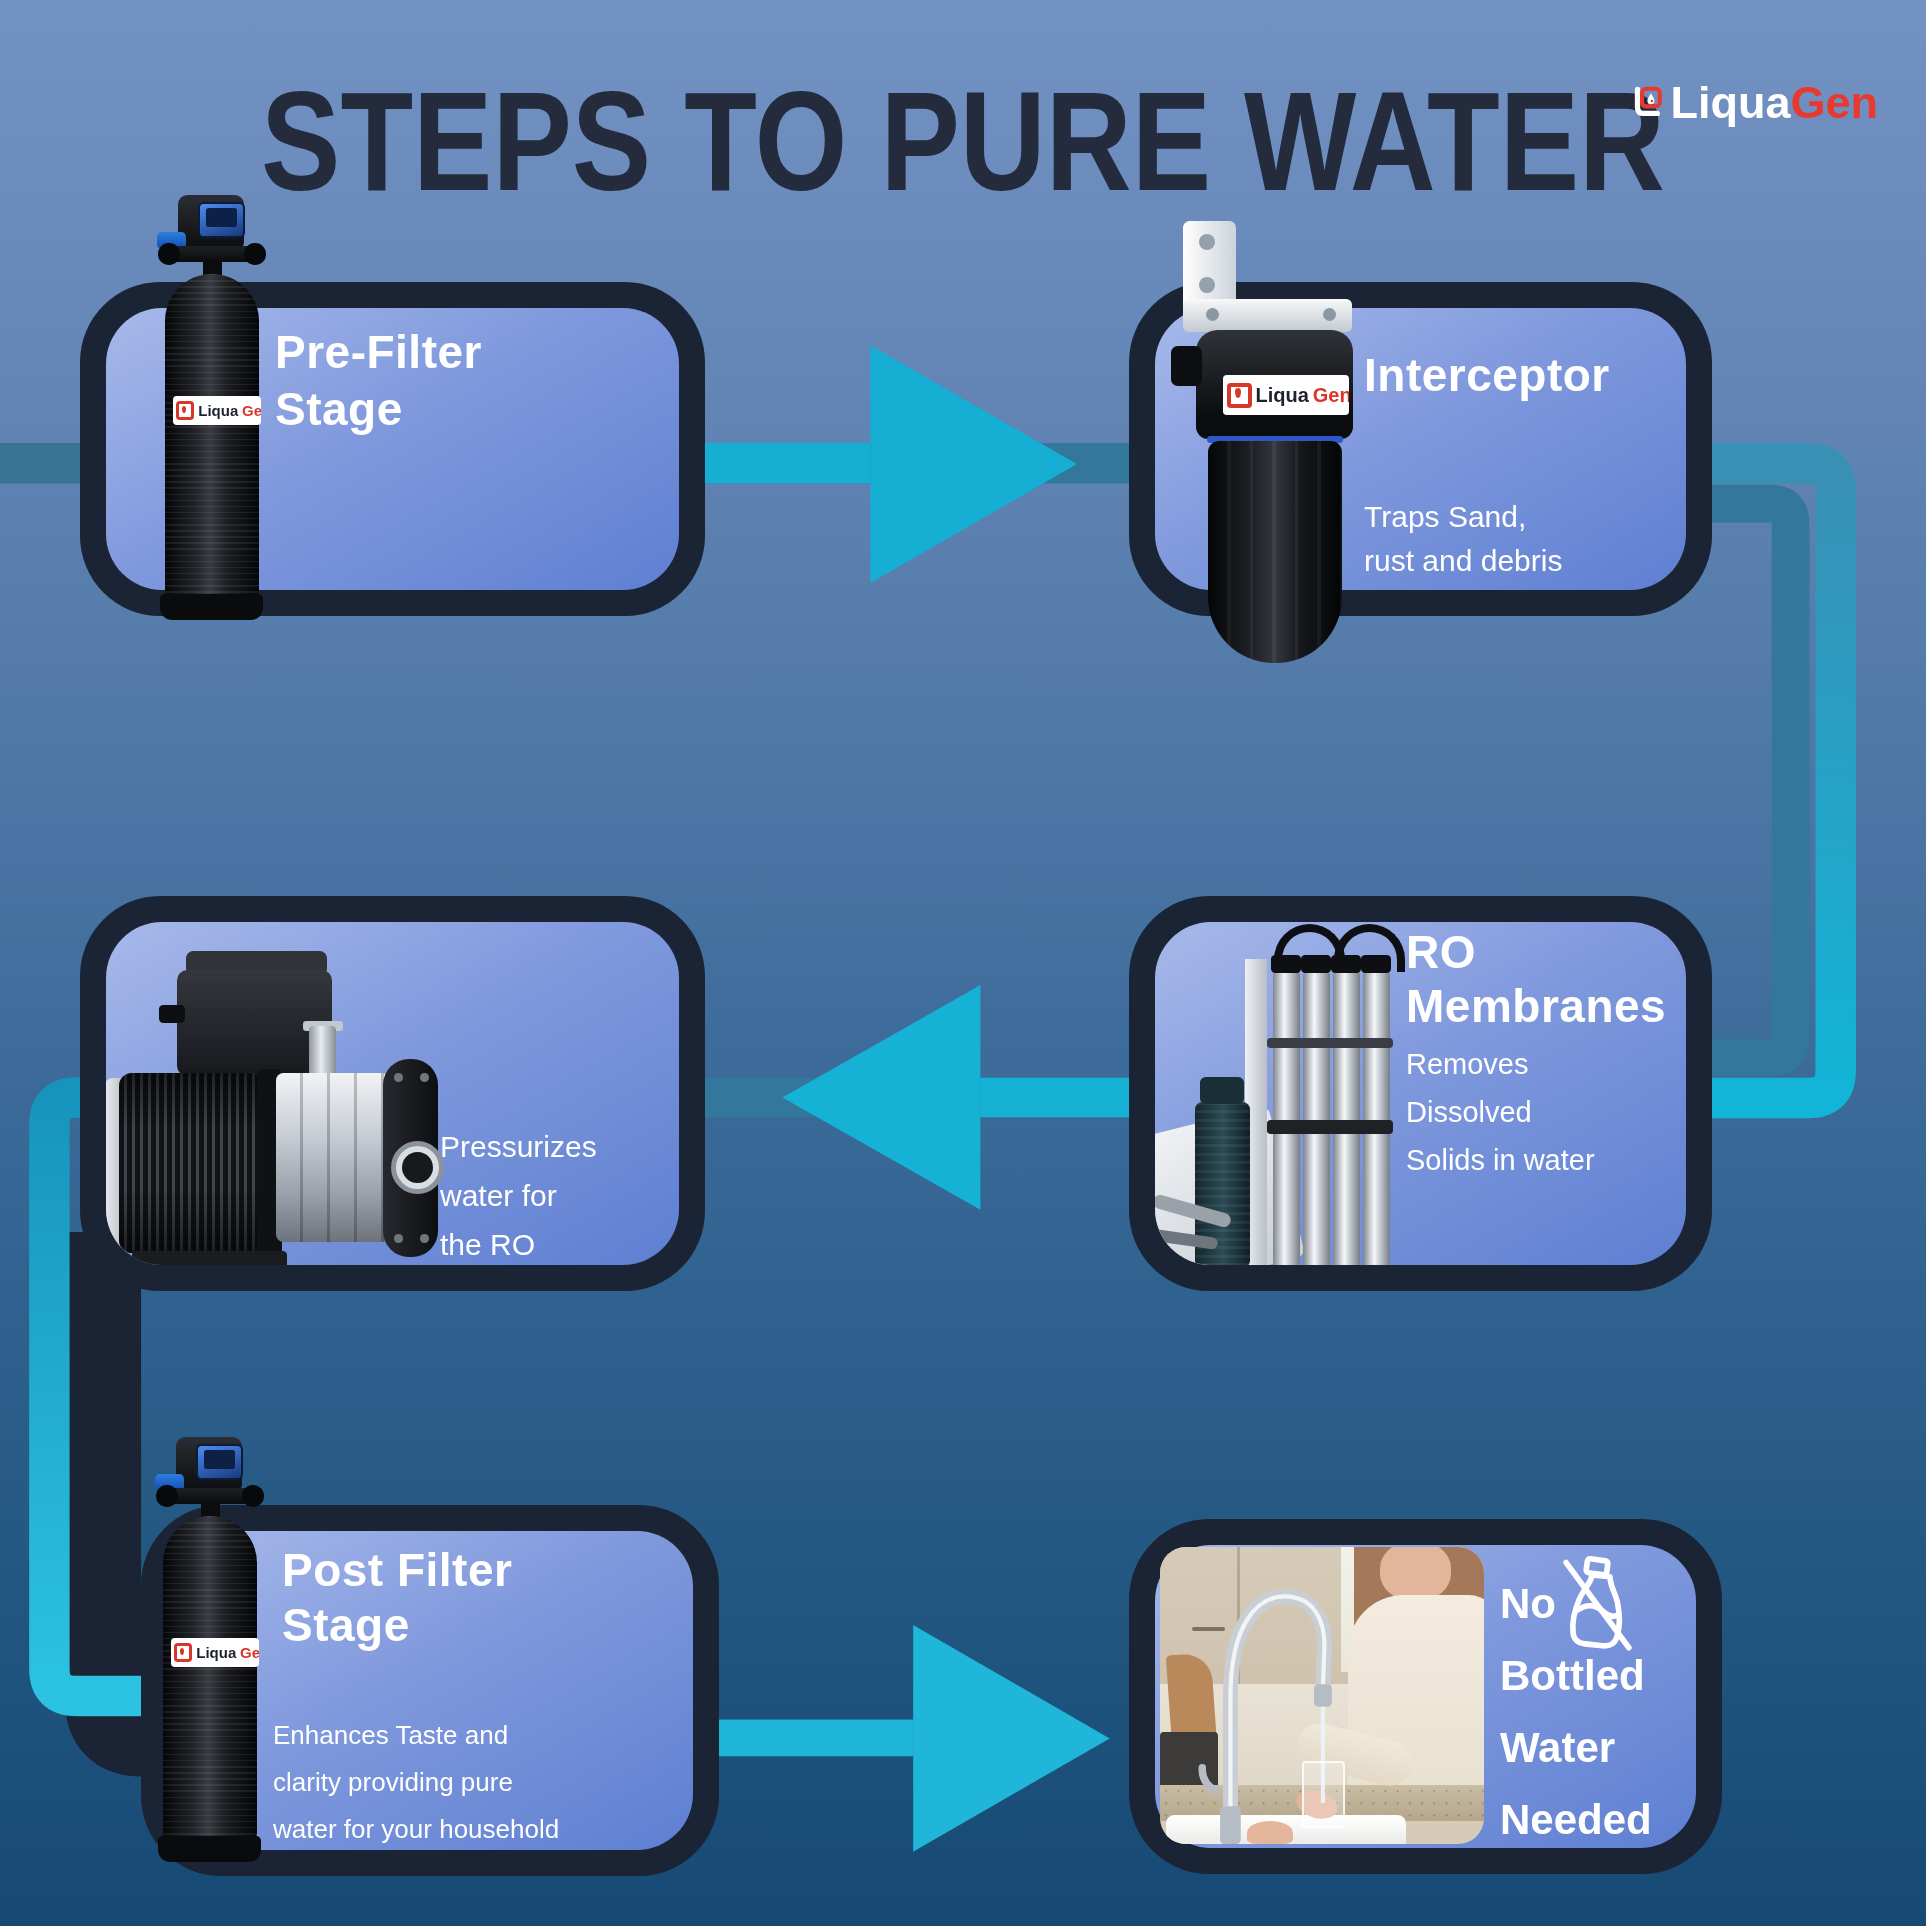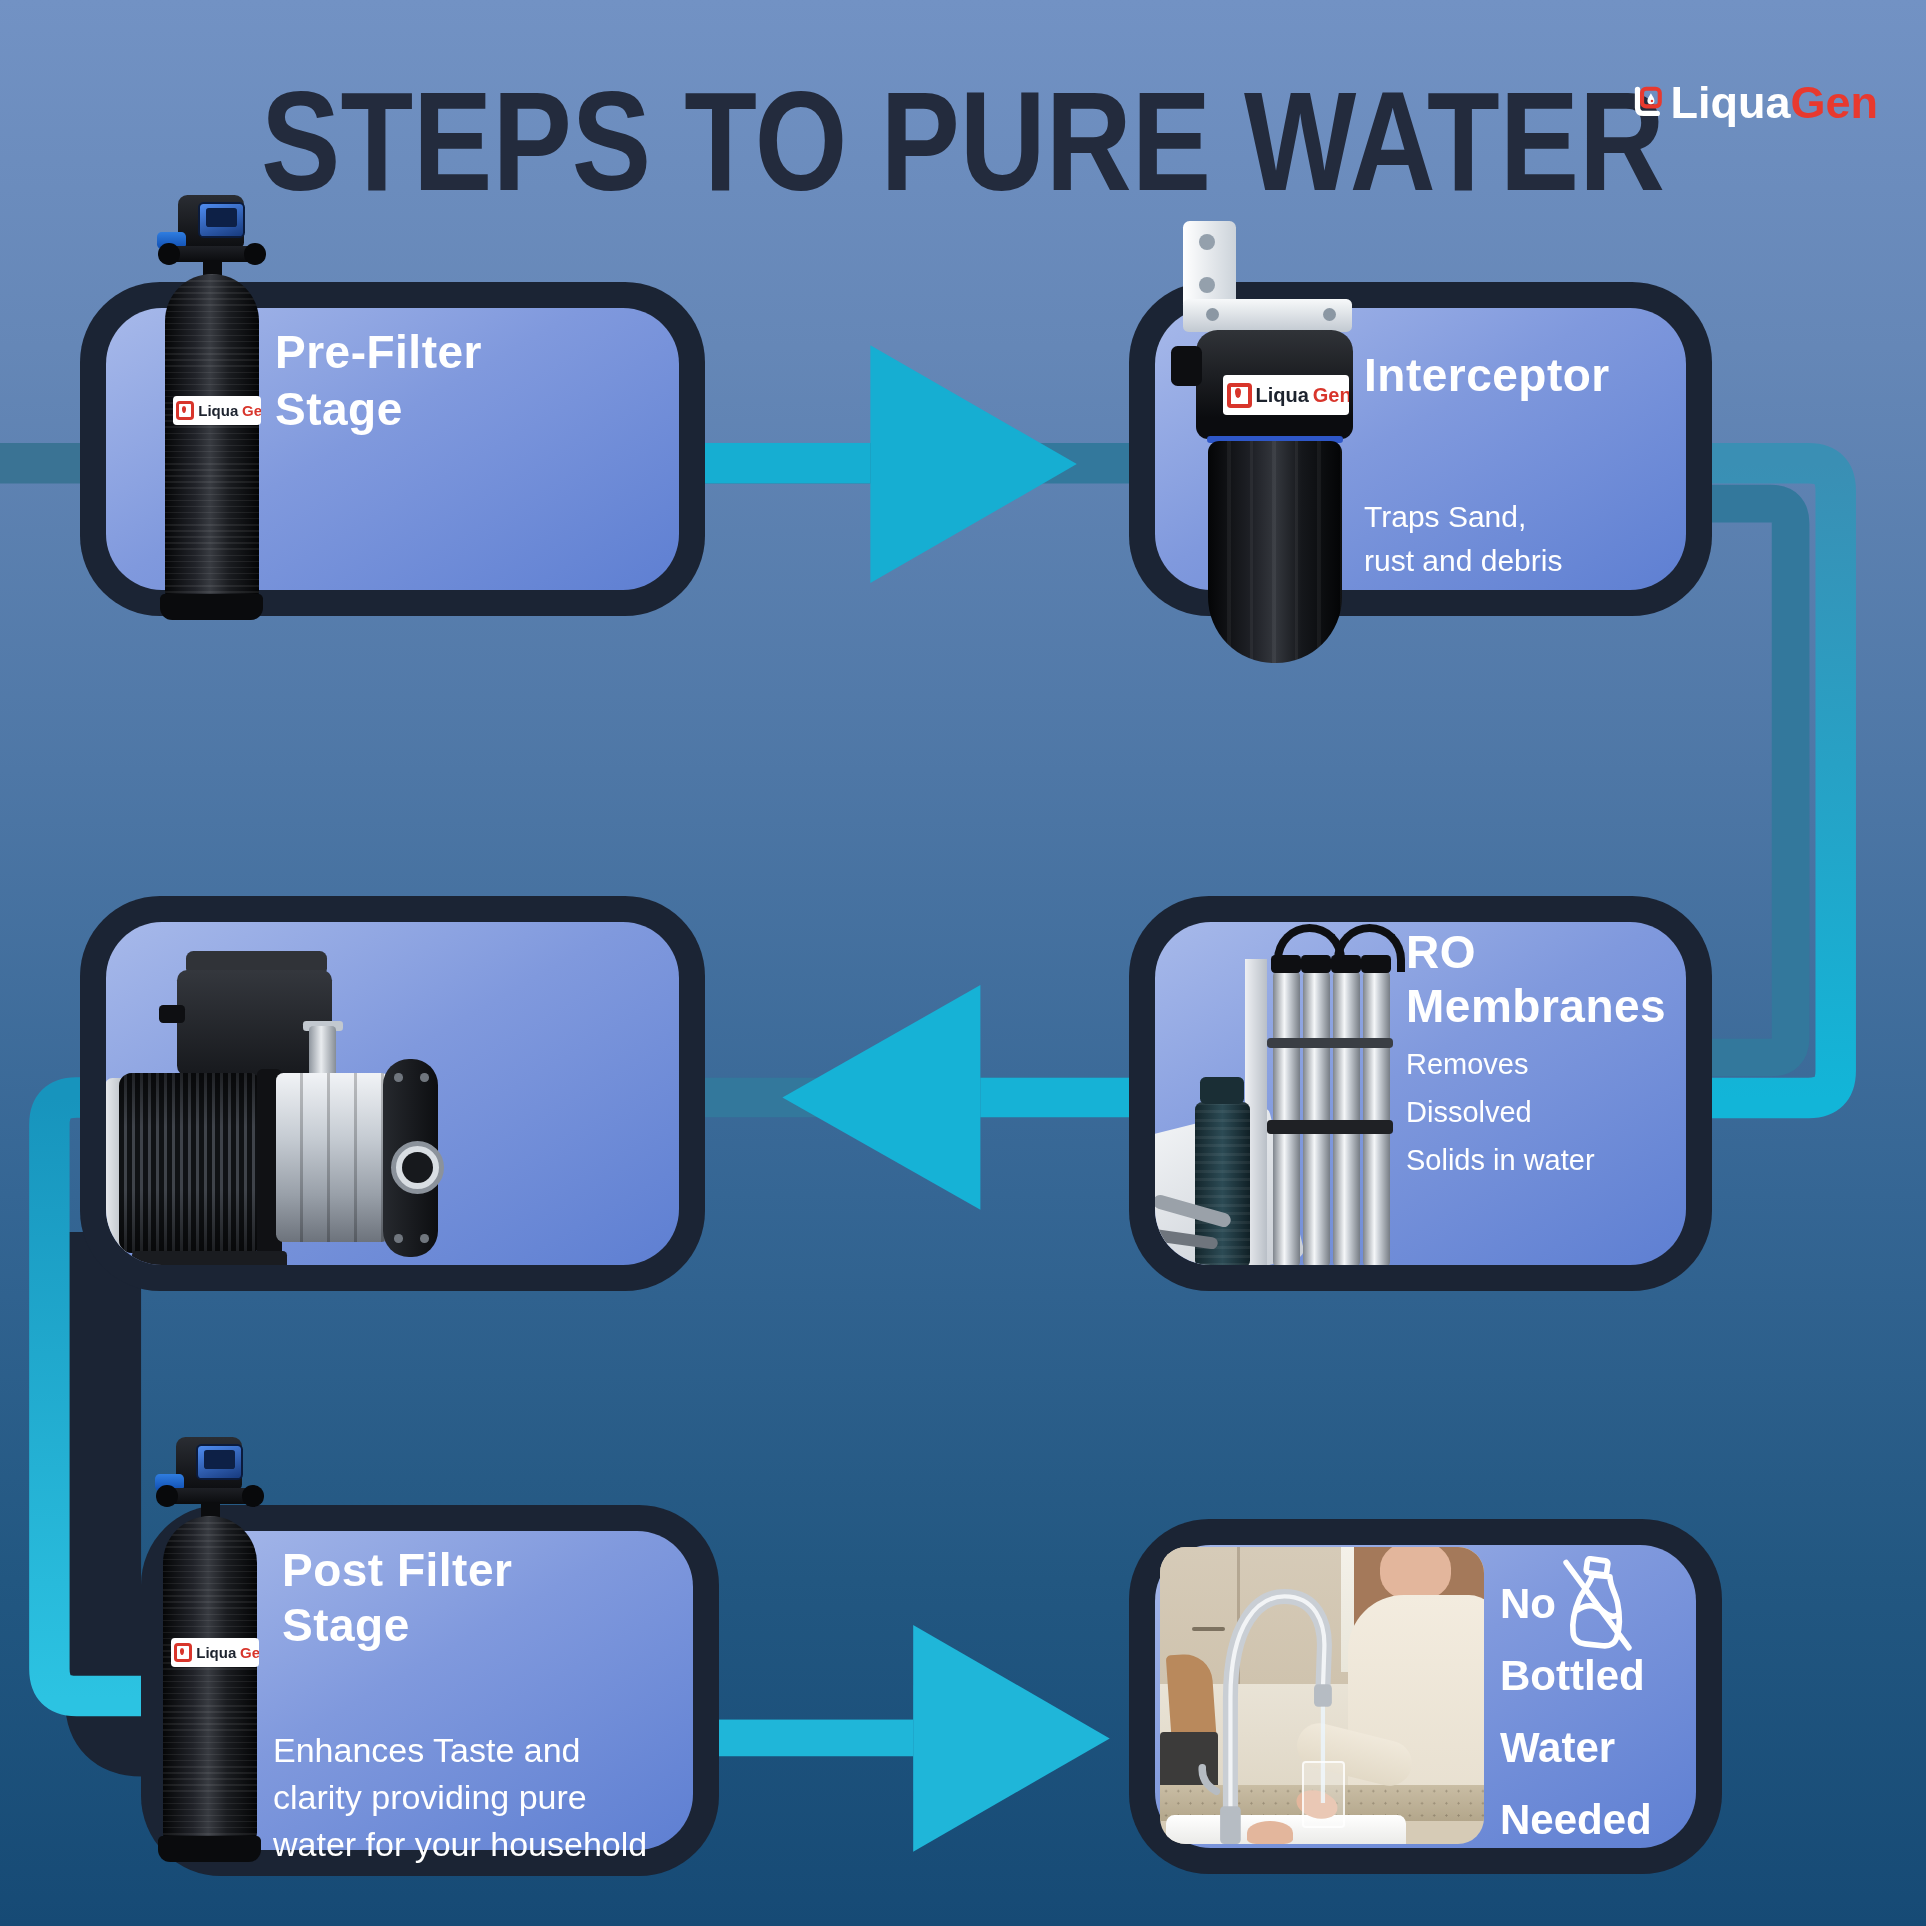--- a/index.html
+++ b/index.html
@@ -333,26 +333,31 @@
   <div class="ptxt h" style="left:1406px;top:925px;line-height:54px;">
     <div>RO</div>
     <div>Membranes</div>
   </div>
   <div class="ptxt b" style="left:1406px;top:1040px;font-size:29px;line-height:48px;">
     <div>Removes</div>
     <div>Dissolved</div>
     <div>Solids in water</div>
   </div>
 
+  <div class="ptxt b" style="left:440px;top:1122px;font-size:30px;line-height:49px;">
+    <div>Pressurizes</div>
+    <div>water for</div>
+    <div>the RO</div>
+  </div>
 
   <div class="ptxt h" style="left:282px;top:1543px;line-height:55px;">
     <div>Post Filter</div>
     <div>Stage</div>
   </div>
-  <div class="ptxt b" style="left:273px;top:1712px;font-size:34px;line-height:47px;margin-top:15px;">
+  <div class="ptxt b" style="left:273px;top:1712px;font-size:26px;line-height:47px;">
     <div>Enhances Taste and</div>
     <div>clarity providing pure</div>
     <div>water for your household</div>
   </div>
 
   <div class="c6line" style="top:1576px;">No</div>
   <svg class="nobottle" width="71" height="96" viewBox="0 0 150 205">
     <g stroke="#ffffff" stroke-width="12" fill="none" stroke-linecap="round" stroke-linejoin="round">
       <rect x="52" y="8" width="44" height="30" rx="6" transform="rotate(8 74 23)"></rect>
       <path d="M56 42 C54 62 40 76 34 96 C26 122 24 150 28 168 C30 182 40 190 56 190 L94 190 C110 190 120 182 122 168 C126 150 124 122 116 96 C110 76 96 62 94 42 Z" transform="rotate(6 75 116)"></path>

